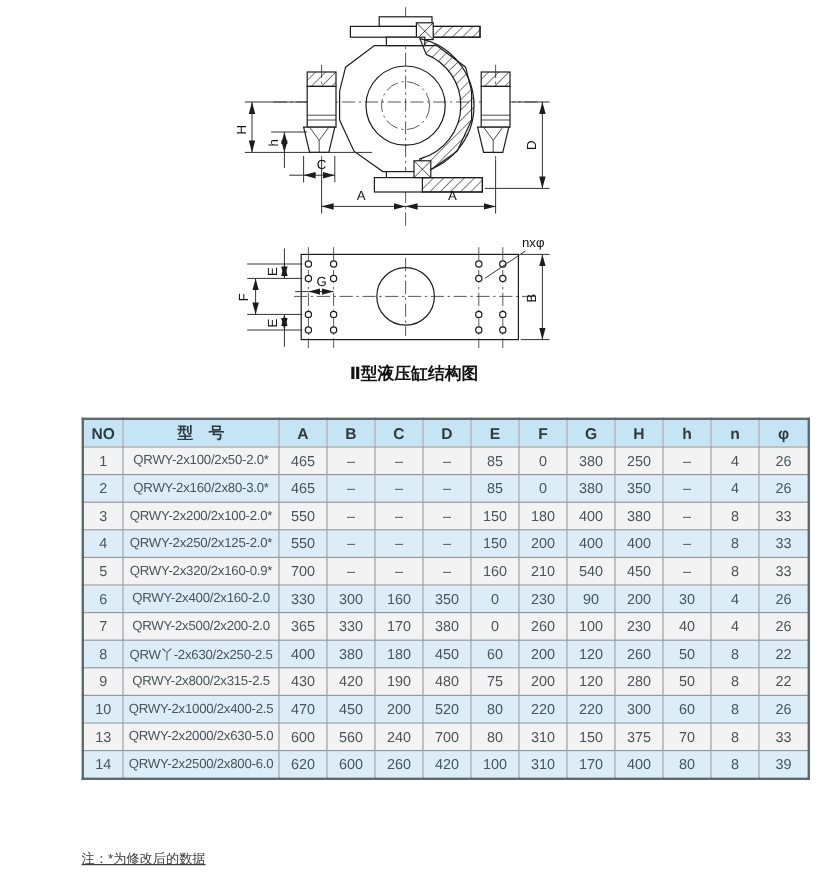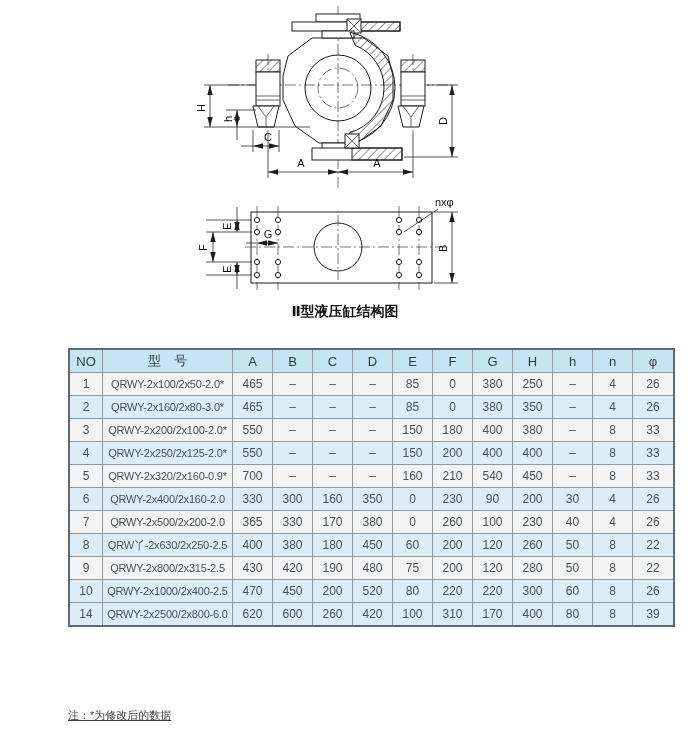--- a/index.html
+++ b/index.html
@@ -5,21 +5,21 @@
   html,body{margin:0;padding:0;background:#fff;}
   #page{position:relative;width:700px;height:738px;background:#fff;overflow:hidden;
         font-family:"Liberation Sans","DejaVu Sans",sans-serif;color:#333;}
   #drawing{position:absolute;left:0;top:0;}
   
   #spec-table-wrap{position:absolute;left:68px;top:348px;}
   table#spec-table{border-collapse:collapse;table-layout:fixed;background:#fff;
       border:2px solid #5d6a70;}
   #spec-table th,#spec-table td{border:1px solid #8f9aa0;text-align:center;
       vertical-align:middle;height:22px;padding:0 1px;overflow:hidden;white-space:nowrap;}
-  #spec-table th{background:var(--header-bg);font-weight:normal;font-size:13px;color:#2f3b42;}
+  #spec-table th{background:var(--header-bg);font-weight:bold;font-size:13px;color:#2f3b42;}
   #spec-table td{font-size:12px;color:#49545a;}
   #spec-table td.model{font-size:11px;letter-spacing:-0.2px;}
   #spec-table tr.gray td{background:var(--row-gray);}
   #spec-table tr.blue td{background:var(--row-blue);}
   
   #note{position:absolute;left:68px;top:708px;font-size:11px;color:#3c3c3c;text-decoration:underline;}
   
   .ol{stroke:#1c1c1c;stroke-width:1;fill:none;}
   .olf{stroke:#1c1c1c;stroke-width:1;fill:#fff;}
   .thin{stroke:#2a2a2a;stroke-width:0.7;fill:none;}
@@ -375,20 +375,35 @@
             <td>200</td>
             <td>520</td>
             <td>80</td>
             <td>220</td>
             <td>220</td>
             <td>300</td>
             <td>60</td>
             <td>8</td>
             <td>26</td>
           </tr>
+          <tr class="gray">
+            <td>13</td>
+            <td class="model">QRWY-2x2000/2x630-5.0</td>
+            <td>600</td>
+            <td>560</td>
+            <td>240</td>
+            <td>700</td>
+            <td>80</td>
+            <td>310</td>
+            <td>150</td>
+            <td>375</td>
+            <td>70</td>
+            <td>8</td>
+            <td>33</td>
+          </tr>
           <tr class="blue">
             <td>14</td>
             <td class="model">QRWY-2x2500/2x800-6.0</td>
             <td>620</td>
             <td>600</td>
             <td>260</td>
             <td>420</td>
             <td>100</td>
             <td>310</td>
             <td>170</td>

